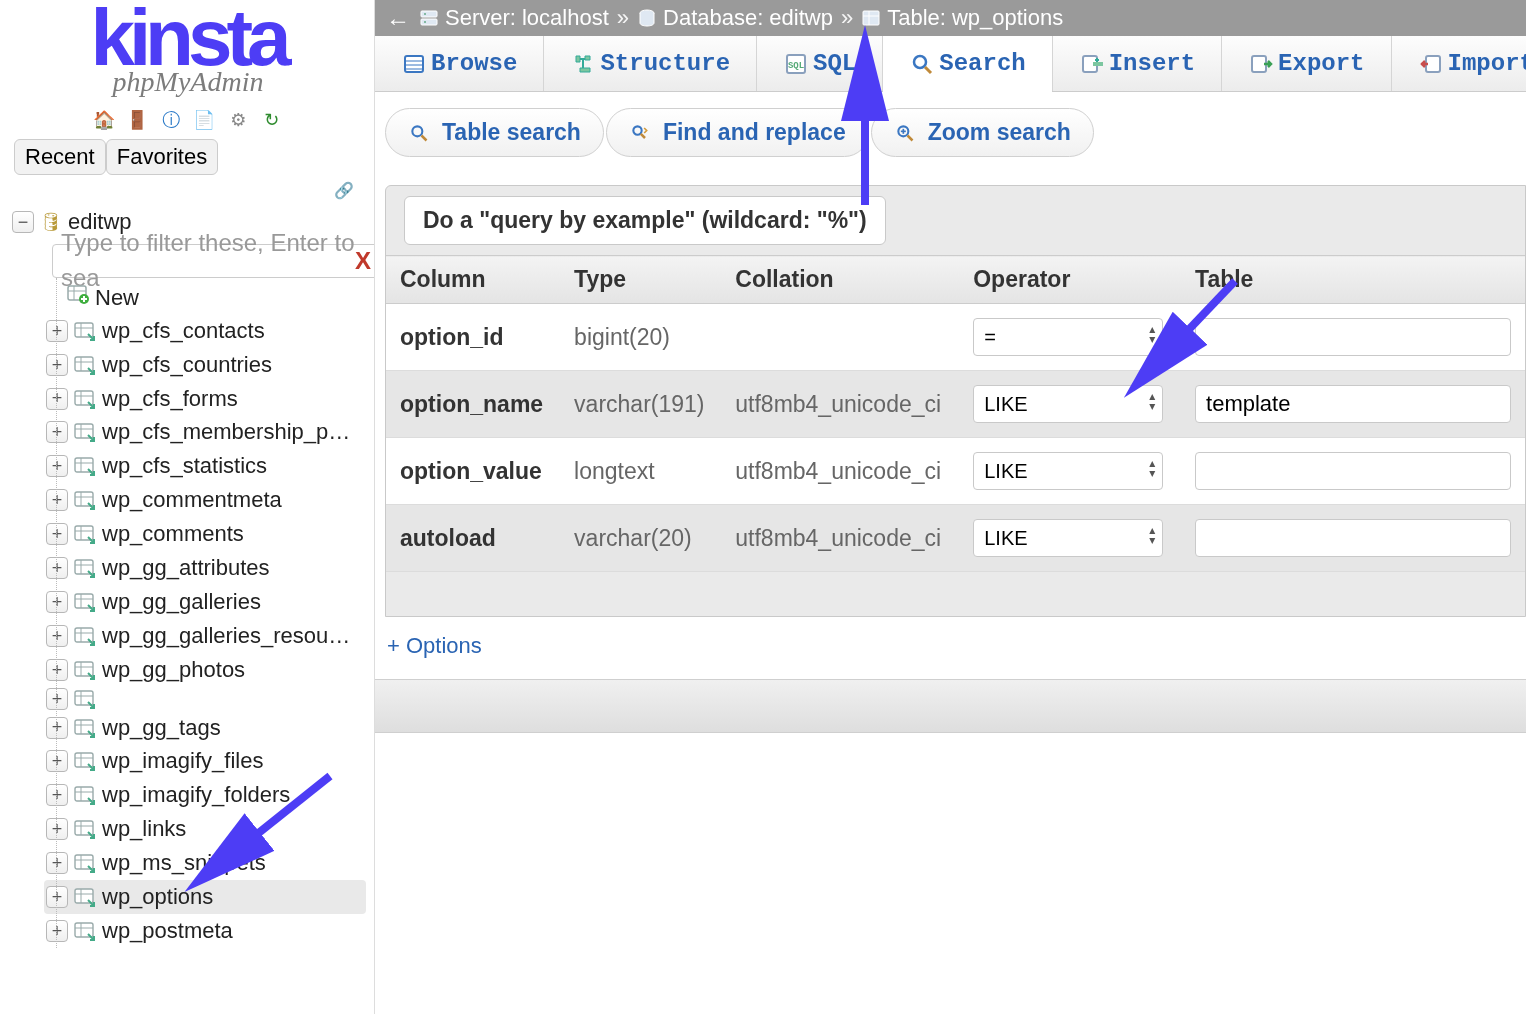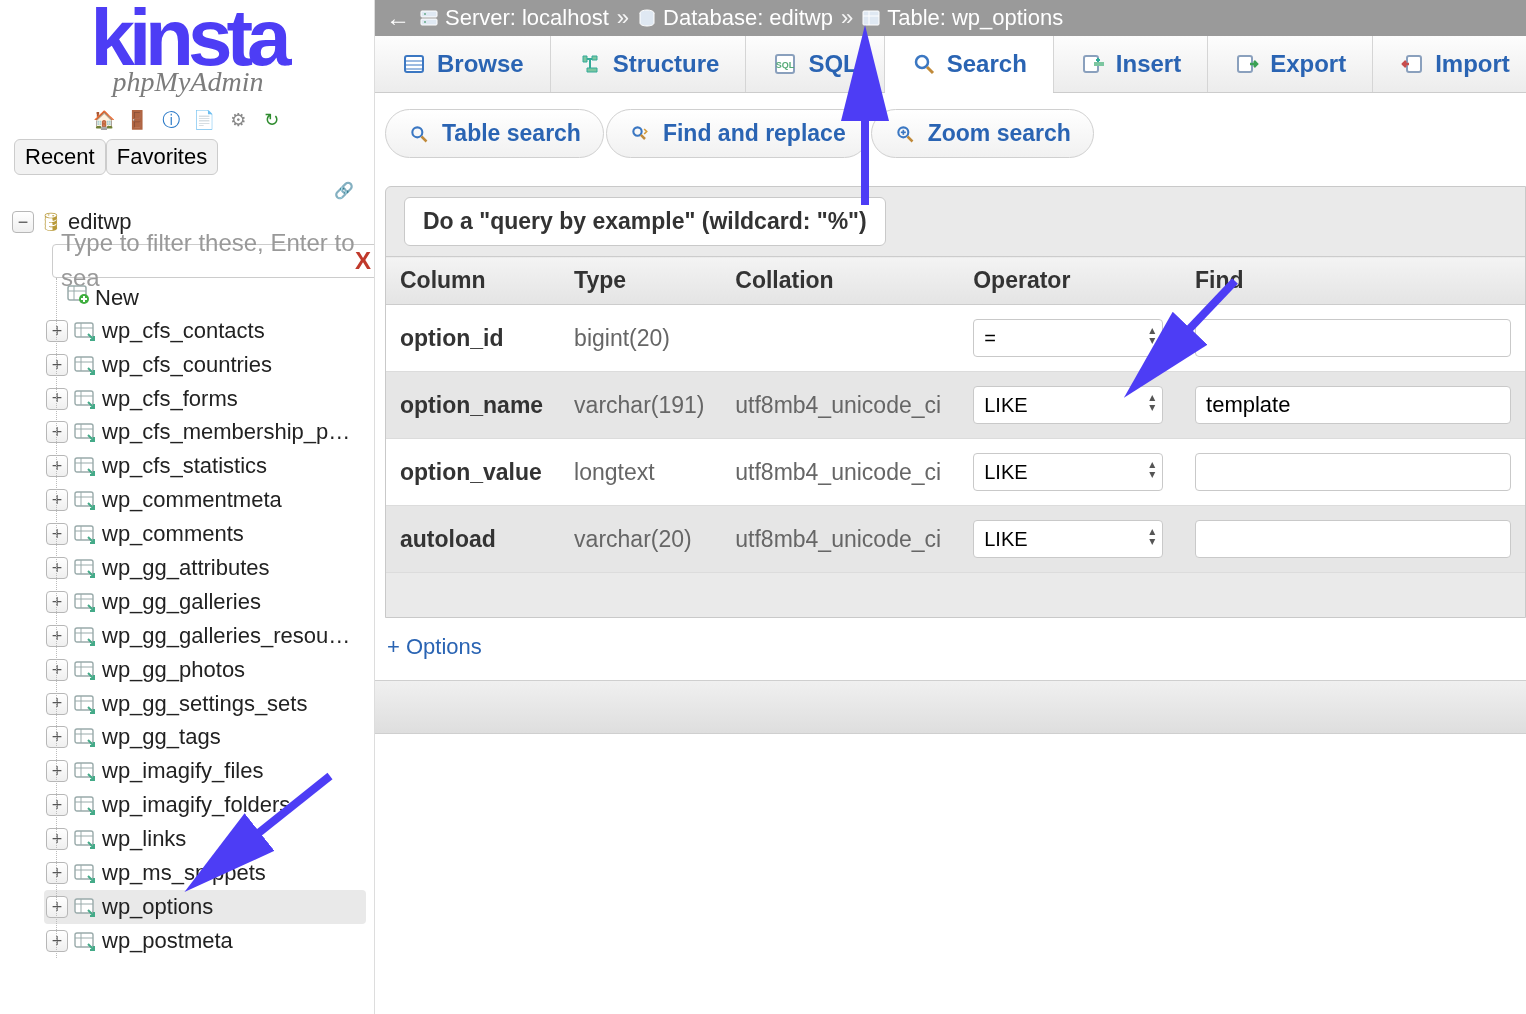--- a/index.html
+++ b/index.html
@@ -46,21 +46,21 @@
   
   .main { flex: 1; display: flex; flex-direction: column; overflow: hidden; position: relative; }
 
   .breadcrumb { background: #9a9a9a; color: #fff; font-size: 22px; padding: 4px 10px; display: flex; align-items: center; gap: 8px; }
   .breadcrumb .back { width: 26px; text-align: center; cursor: pointer; font-size: 24px; }
   .breadcrumb .crumb { display: flex; align-items: center; gap: 6px; }
   .breadcrumb .sep { opacity: .9; }
   .bc-icon { display: inline-flex; width: 20px; height: 20px; align-items: center; justify-content: center; }
 
   .tabs { display: flex; background: linear-gradient(#fdfdfd,#ececec); border-bottom: 1px solid #ccc; }
-  .tab { display: flex; align-items: center; gap: 10px; padding: 14px 26px; font-size: 24px; font-weight: 700; color: #2a64b3; border-right: 1px solid #d5d5d5; cursor: pointer; }
+  .tab { display: flex; align-items: center; gap: 4px; padding: 14px 26px; font-size: 24px; font-weight: 700; color: #2a64b3; border-right: 1px solid #d5d5d5; cursor: pointer; font-family: Liberation Mono, monospace; }
   .tab .icon { width: 26px; height: 26px; display: inline-flex; align-items: center; justify-content: center; }
   .tab.active { background: #fff; color: #2a64b3; position: relative; }
   .tab.active::after { content: ""; position: absolute; left: 0; right: 0; bottom: -1px; height: 3px; background: #fff; }
 
   .sub-toolbar { padding: 16px 10px 10px; display: flex; gap: 2px; }
   .pill { display: inline-flex; align-items: center; gap: 12px; padding: 10px 22px; border: 1px solid #d0d0d0; border-radius: 999px; background: linear-gradient(#fff,#f1f1f1); font-size: 23px; font-weight: 700; color: #2a64b3; cursor: pointer; }
   .pill .icon { width: 22px; height: 22px; display: inline-flex; align-items: center; justify-content: center; }
 
   .panel-wrap { margin: 18px 0 0 10px; border: 1px solid #c9c9c9; border-radius: 6px 0 0 0; background: #eaeaea; padding: 0 0 44px 0; }
   .panel-title { display: inline-block; margin: 10px 0 10px 18px; padding: 10px 18px; background: #fff; border: 1px solid #c9c9c9; border-radius: 6px; font-size: 23px; font-weight: 700; color: #333; }
@@ -291,21 +291,20 @@
             <span class="expand-box">+</span>
             <span class="table-icon">
               <svg viewBox="0 0 22 22">
                 <rect x="1" y="3" width="18" height="14" rx="2" fill="#fff" stroke="#9aa" stroke-width="1.4"></rect>
                 <line x1="1" y1="8" x2="19" y2="8" stroke="#9aa"></line>
                 <line x1="7" y1="3" x2="7" y2="17" stroke="#9aa"></line>
                 <path d="M14 14 L20 20" stroke="#4a8" stroke-width="2"></path>
                 <path d="M20 16v4h-4" fill="none" stroke="#4a8" stroke-width="2"></path>
               </svg>
             </span>
-            <span class="name">wp_gg_settings_sets</span>
           </div>
           <div class="table-row">
             <span class="expand-box">+</span>
             <span class="table-icon">
               <svg viewBox="0 0 22 22">
                 <rect x="1" y="3" width="18" height="14" rx="2" fill="#fff" stroke="#9aa" stroke-width="1.4"></rect>
                 <line x1="1" y1="8" x2="19" y2="8" stroke="#9aa"></line>
                 <line x1="7" y1="3" x2="7" y2="17" stroke="#9aa"></line>
                 <path d="M14 14 L20 20" stroke="#4a8" stroke-width="2"></path>
                 <path d="M20 16v4h-4" fill="none" stroke="#4a8" stroke-width="2"></path>
@@ -541,21 +540,21 @@
     <div class="panel-wrap">
       <div class="panel-title">Do a "query by example" (wildcard: "%")</div>
 
       <table class="qbe">
         <thead>
           <tr>
             <th>Column</th>
             <th>Type</th>
             <th>Collation</th>
             <th>Operator</th>
-            <th>Find</th>
+            <th>Table</th>
           </tr>
         </thead>
         <tbody id="qbe-body">
             <tr class="even">
               <td class="colname">option_id</td>
               <td class="muted">bigint(20)</td>
               <td class="muted"></td>
               <td><span class="select-wrap"><select class="op-select"><option>=</option></select><span class="chevs">▴<br>▾</span></span></td>
               <td><input class="val-input" style=""></td>
             </tr>

